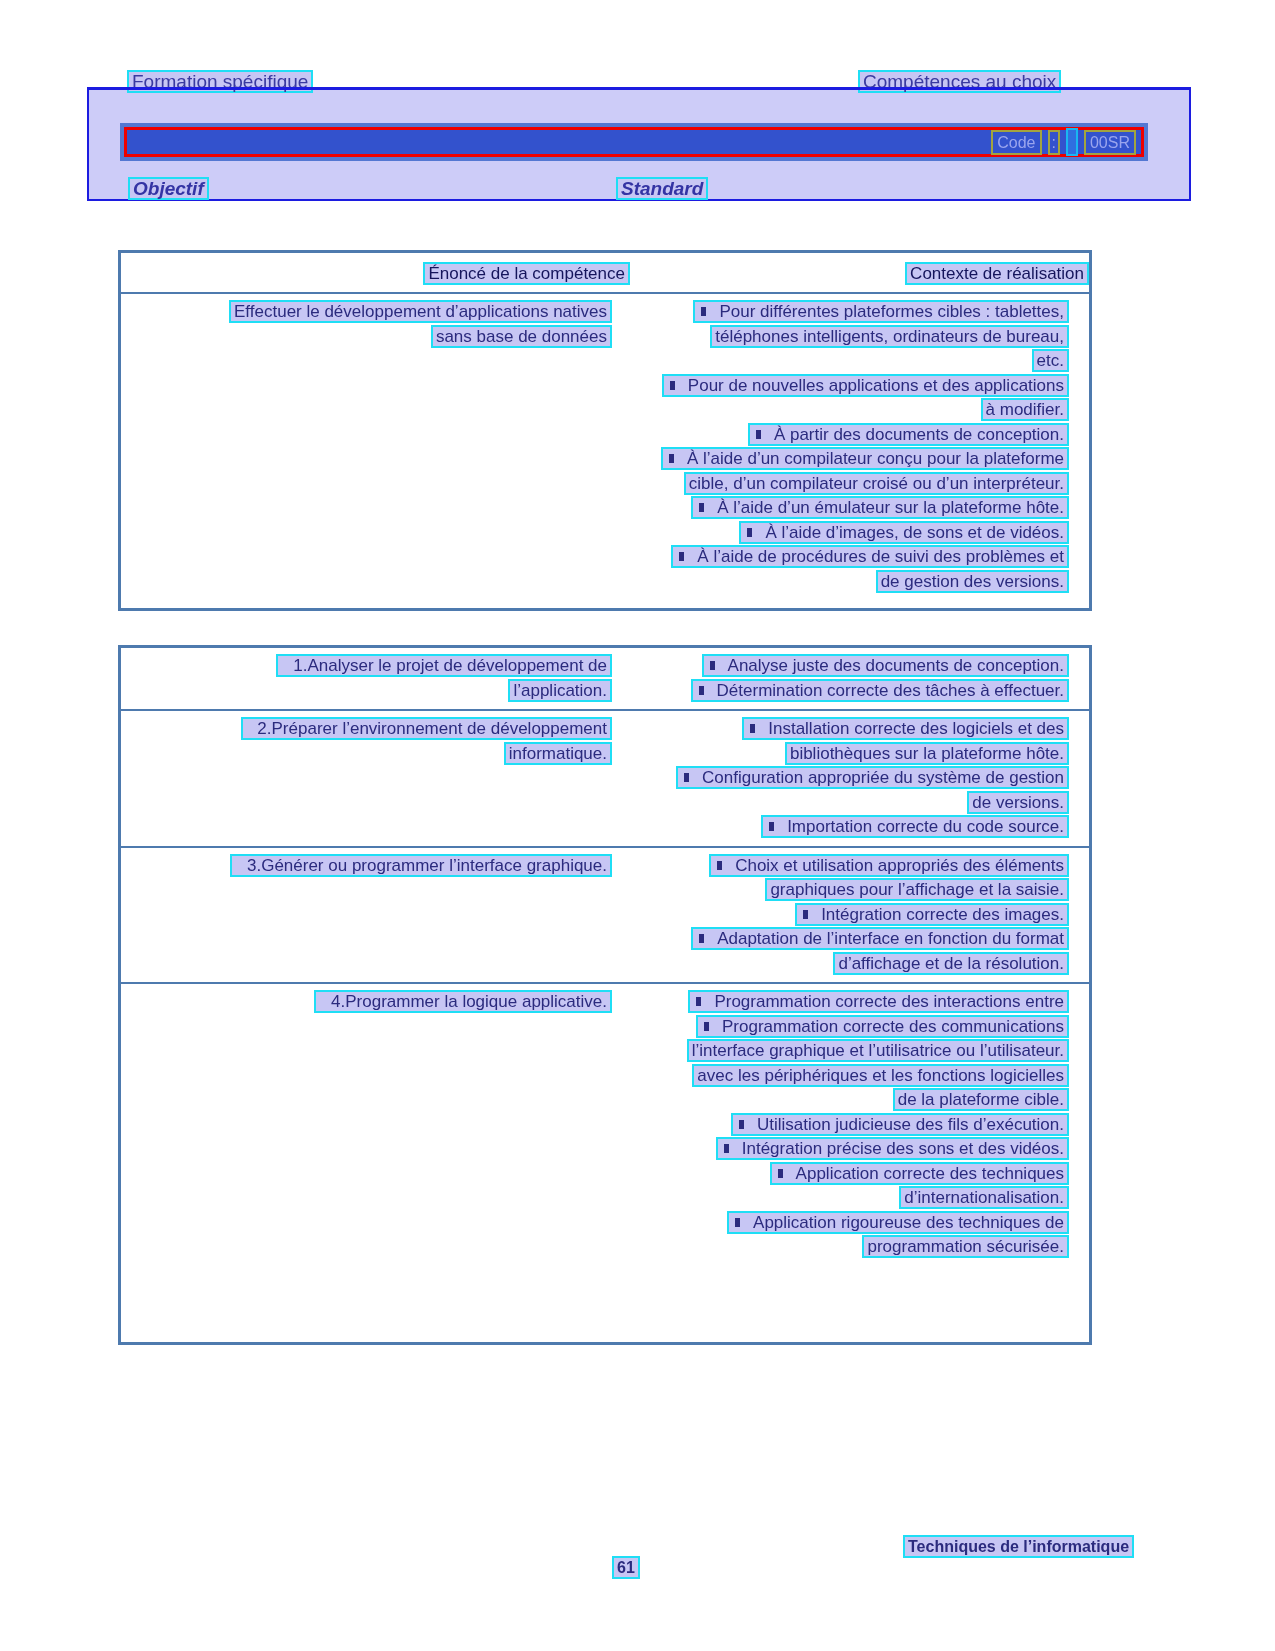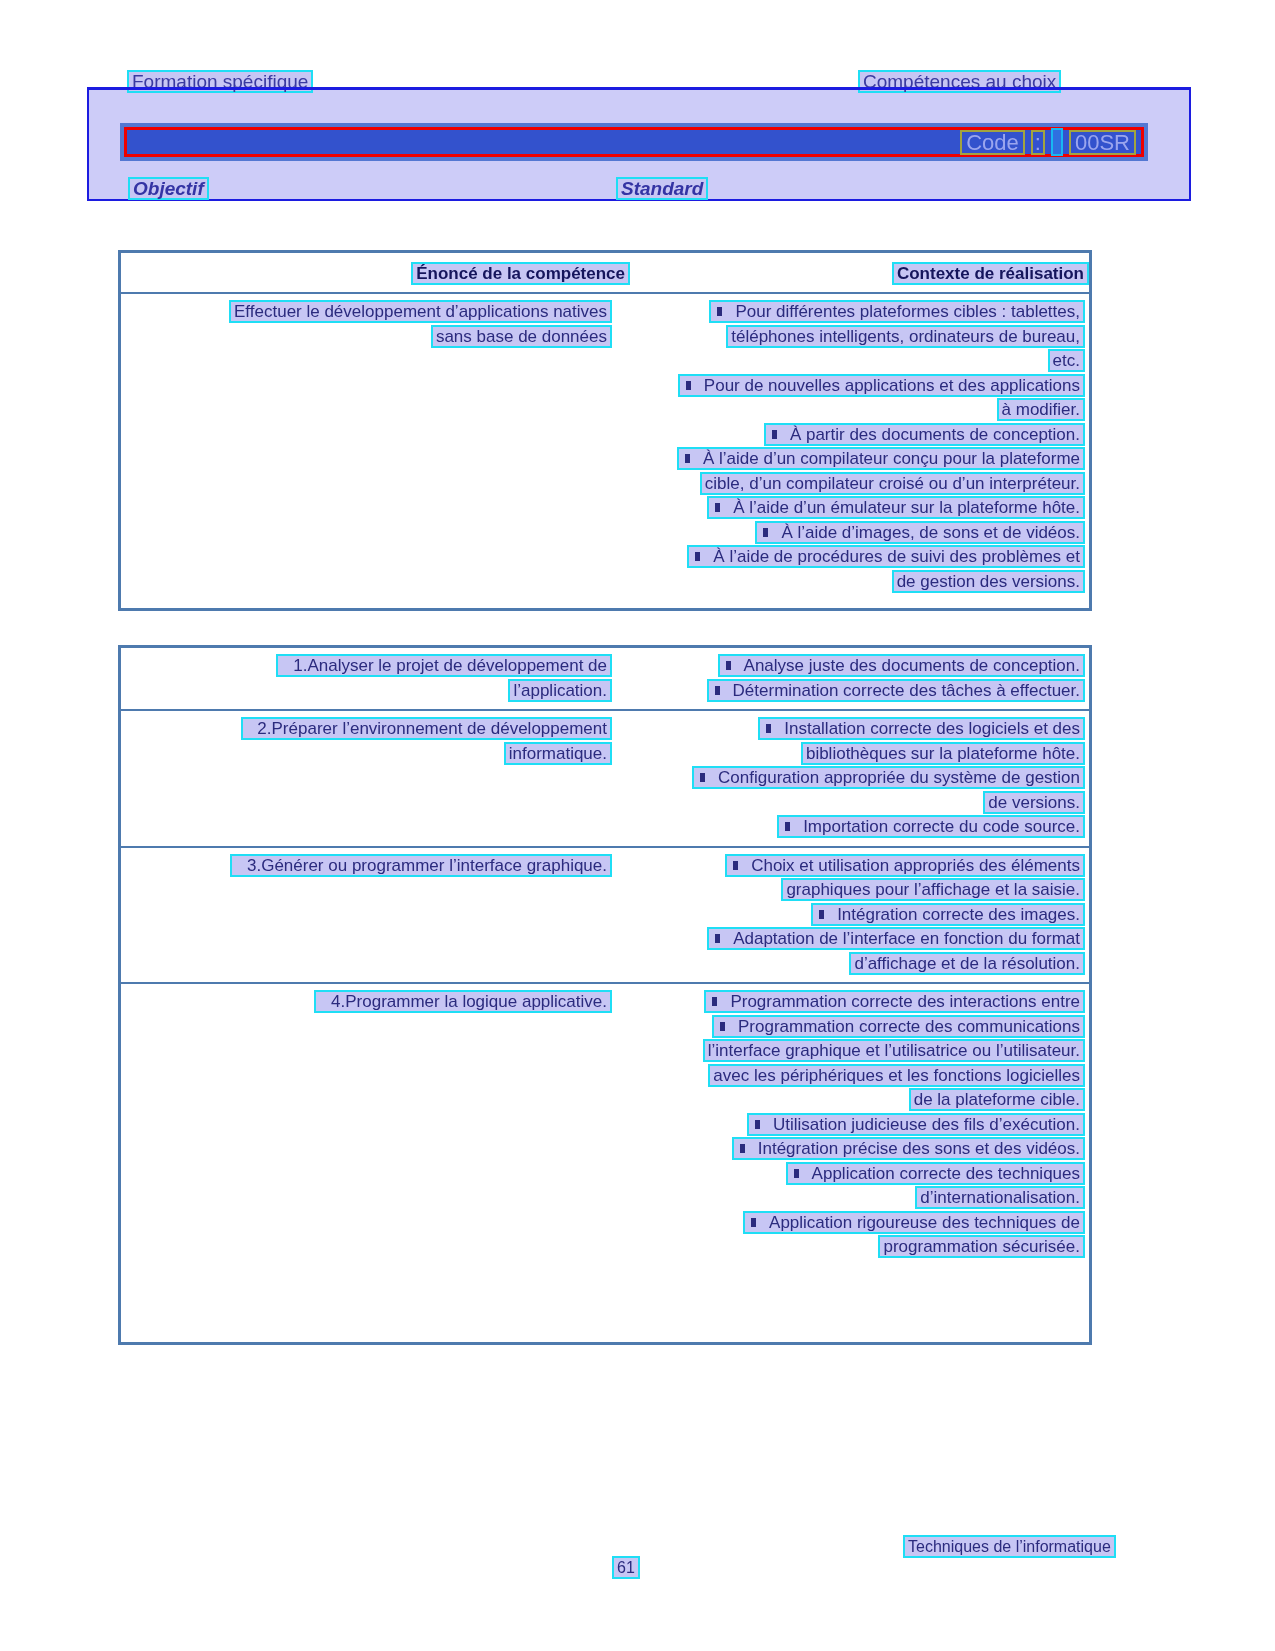--- a/index.html
+++ b/index.html
@@ -17,39 +17,39 @@
       line-height:19px;white-space:nowrap;}
   .hdr{font-size:19px;color:#3a3aa0;z-index:2;}
   .objstd{font-size:19px;font-weight:bold;font-style:italic;color:#3434a4;z-index:2;}
   .top-rule{left:87px;top:87px;width:1104px;height:3px;background:var(--outer-border);z-index:3;}
   .outer-box{left:87px;top:88px;width:1104px;height:113px;background:var(--outer-fill);
              border:2px solid var(--outer-border);box-sizing:border-box;z-index:0;}
   .banner{left:120px;top:123px;width:1028px;height:38px;background:var(--banner-frame);z-index:1;}
   .banner-inner{position:absolute;left:4px;top:4px;right:4px;bottom:4px;
                 border:3px solid var(--banner-red);background:var(--banner-fill);
                 display:flex;justify-content:flex-end;align-items:center;gap:6px;padding-right:5px;}
-  .tok{color:var(--banner-text);font-size:22px;border:2px solid var(--olive);
+  .tok{color:var(--banner-text);font-size:16px;border:2px solid var(--olive);
        padding:0 4px;line-height:21px;}
   .tok-colon{padding:0 2px;}
   .cyangap{width:8px;height:24px;border:2px solid var(--cyanbox);background:#2f6fe0;}
   .tbl{position:absolute;width:974px;border:3px solid var(--tbl);background:#ffffff;
        box-sizing:border-box;z-index:1;}
   .thead{display:grid;grid-template-columns:499px 1fr;padding:9px 0 7px 10px;
          border-bottom:2px solid var(--tbl);}
-  .th .hl{font-weight:bold;color:var(--head-text);}
+  .th .hl{font-weight:normal;color:var(--head-text);}
   .tbody{display:grid;grid-template-columns:499px 1fr;padding:6px 0;}
   .trow{display:grid;grid-template-columns:499px 1fr;padding:6px 0;}
   .trow.sep{border-top:2px solid var(--tbl);}
   .cl{padding:0 8px 0 10px;}
-  .cr{padding:0 4px 0 2px;}
+  .cr{padding:0 20px 0 2px;}
   .line{height:24.5px;white-space:nowrap;}
   .line.ind{margin-left:40px;}
   .bul{width:5px;height:9px;background:var(--text);margin:0 13px 0 3px;flex:none;}
   .num{width:26px;flex:none;}
-  .footer-txt{font-size:16px;}
+  .footer-txt{font-size:16px;font-weight:bold;}
 </style>
 </head>
 <body>
 
 <div class="page">
 
   <div class="abs outer-box"></div>
   <div class="abs top-rule"></div>
   <span class="abs hl hdr" style="left:127px;top:70px">Formation spécifique</span>
   <span class="abs hl hdr" style="left:858px;top:70px">Compétences au choix</span>

